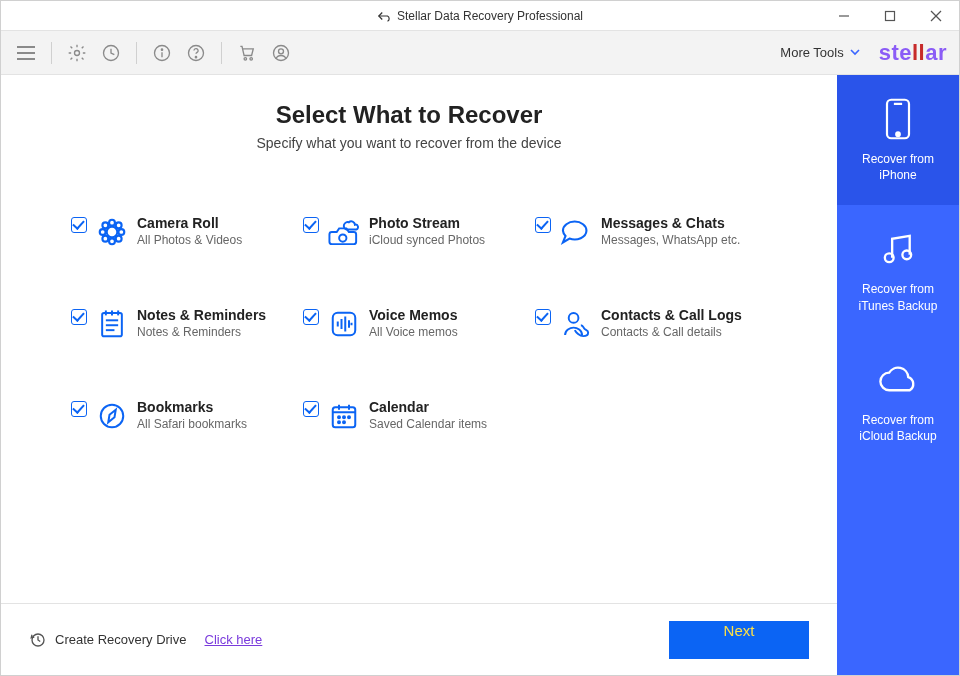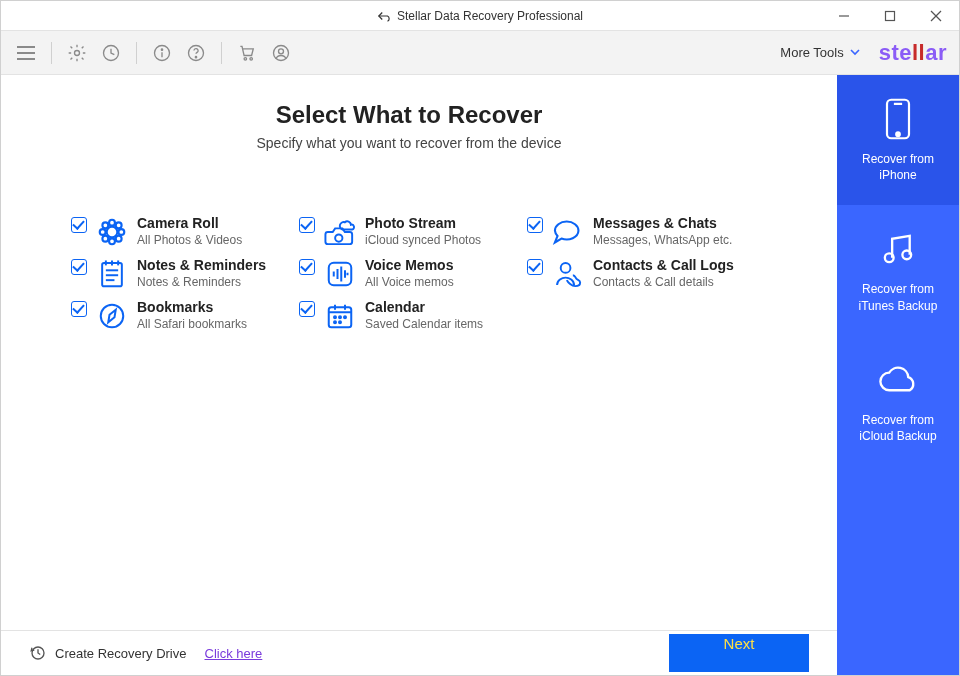--- a/index.html
+++ b/index.html
@@ -32,36 +32,36 @@
   .more-tools{display:flex;align-items:center;gap:6px;color:#333;font-size:13px;cursor:pointer;}
   .logo{font-size:22px;font-weight:700;color:#c72b2b;letter-spacing:0.5px;}
   .logo .ll{color:#8b5cf6;}
   
   .body{flex:1;display:flex;min-height:0;}
   .main{flex:1;display:flex;flex-direction:column;position:relative;}
   .content{flex:1;padding:26px 40px 0 20px;overflow:auto;}
   .heading{text-align:center;}
   .heading h1{font-size:24px;font-weight:600;margin:0 0 6px;color:#222;}
   .heading p{margin:0 0 30px;font-size:14px;color:#444;}
-  .grid{display:grid;grid-template-columns:repeat(3,1fr);column-gap:20px;row-gap:58px;margin-top:64px;padding:0 50px;gap:8px;}
+  .grid{display:grid;grid-template-columns:repeat(3,1fr);column-gap:20px;row-gap:58px;margin-top:64px;padding:0 50px;}
   .item{display:flex;align-items:flex-start;gap:8px;}
   .cb{width:16px;height:16px;border:1.5px solid var(--blue);border-radius:3px;position:relative;margin-top:2px;flex:none;cursor:pointer;background:#fff;}
   .cb::after{content:"";position:absolute;left:3px;top:0px;width:5px;height:9px;border:solid var(--blue);border-width:0 2px 2px 0;transform:rotate(42deg);}
   .item .ic{width:34px;height:34px;flex:none;color:var(--blue);display:flex;align-items:center;justify-content:center;}
   .item .txt{padding-top:0;}
   .item .txt .t{font-size:14px;font-weight:700;color:#222;}
   .item .txt .s{font-size:12px;color:#666;margin-top:2px;}
   
   .sidebar{width:122px;background:var(--sidebar);display:flex;flex-direction:column;color:#fff;}
   .side-item{flex:0 0 auto;padding:22px 8px;text-align:center;font-size:12px;cursor:pointer;display:flex;flex-direction:column;align-items:center;gap:10px;}
   .side-item.active{background:var(--sidebar-active);}
   .side-item .sicon{width:44px;height:44px;display:flex;align-items:center;justify-content:center;}
   .side-item .lbl{line-height:1.35;}
   
-  .footer{height:45px;border-top:1px solid var(--border);display:flex;align-items:center;justify-content:space-between;padding:0 28px;background:#fff;}
+  .footer{height:72px;border-top:1px solid var(--border);display:flex;align-items:center;justify-content:space-between;padding:0 28px;background:#fff;}
   .footer-left{display:flex;align-items:center;gap:8px;font-size:13px;color:#333;}
   .footer-left a{color:#7a3bdc;text-decoration:underline;margin-left:10px;cursor:pointer;}
   .next-btn{width:140px;height:38px;background:var(--blue);color:#fde047;border:none;font-size:15px;cursor:pointer;display:flex;align-items:flex-start;justify-content:center;}
   svg{display:block;}
 </style>
 </head>
 <body>
 
 <div class="window">
 

